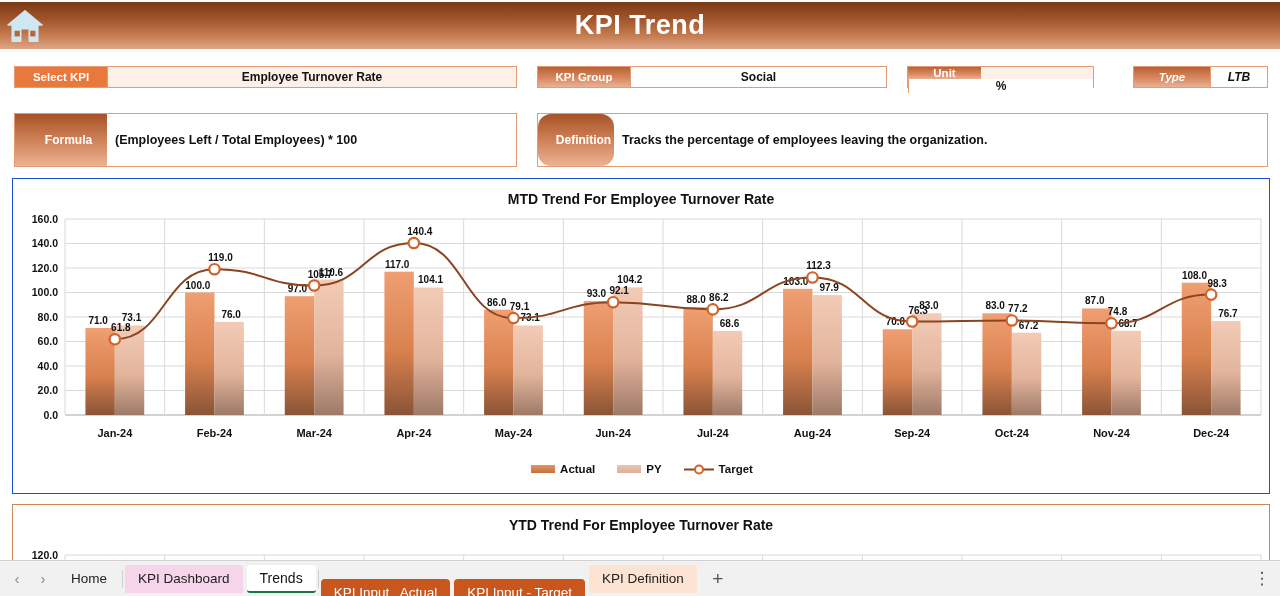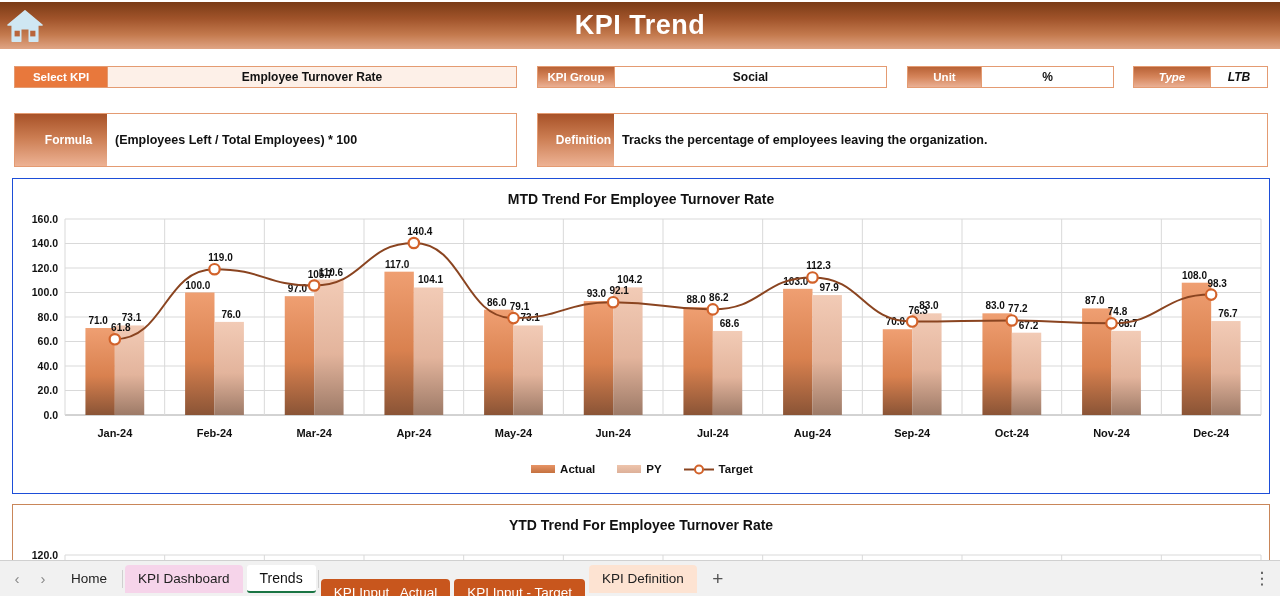--- a/index.html
+++ b/index.html
@@ -35,22 +35,22 @@
   .field .val {
     flex: 1; display: flex; align-items: center; justify-content: center;
     font-size: 12px; font-weight: bold; color: #111; background: #fdf0e8;
     border-left: 1px solid #e49b72;
   }
   .field .val.white { background: #ffffff; }
 
   #f-kpi   { left: 14px;  top: 66px; width: 503px; }
   #f-kpi .lbl   { width: 92px; }
   #f-group { left: 537px; top: 66px; width: 350px; }
-  #f-group .lbl { width: 76px; text-align: center; }
-  #f-unit  { left: 907px; top: 66px; width: 207px; }
+  #f-group .lbl { width: 92px; text-align: center; }
+  #f-unit  { left: 907px; top: 66px; width: 187px; flex-direction: column; }
   #f-unit .lbl  { width: 73px; }
   #f-type  { left: 1133px; top: 66px; width: 135px; font-style: italic; }
   #f-type .lbl  { width: 76px; }
 
   
   .bigfield { position: absolute; height: 54px; display: flex;
               border: 1px solid #e49b72; background: #ffffff; }
   .bigfield .lbl {
     display: flex; align-items: center; justify-content: center;
     color: #ffffff; font-size: 12px; font-weight: bold;
@@ -58,21 +58,21 @@
     padding-left: 15px;
   }
   .bigfield .val {
     flex: 1; display: flex; align-items: center;
     padding-left: 8px; font-size: 12.5px; font-weight: bold; color: #111;
     background: #ffffff;
   }
   #b-formula { left: 14px; top: 113px; width: 503px; }
   #b-formula .lbl { width: 92px; }
   #b-def { left: 537px; top: 113px; width: 731px; }
-  #b-def .lbl { width: 76px; }
+  #b-def .lbl { width: 76px; border-radius: 13px; }
 
   
   #mtd-card {
     position: absolute; left: 12px; top: 178px; width: 1258px; height: 316px;
     border: 1px solid #1d4ed8; background: #ffffff;
   }
   .chart-title {
     text-align: center; font-size: 14px; font-weight: bold; color: #111;
     padding-top: 12px;
   }

